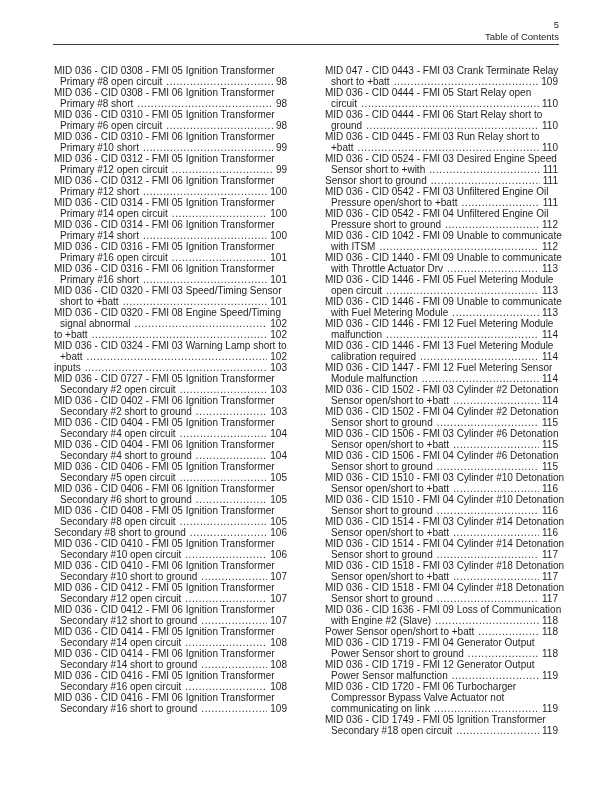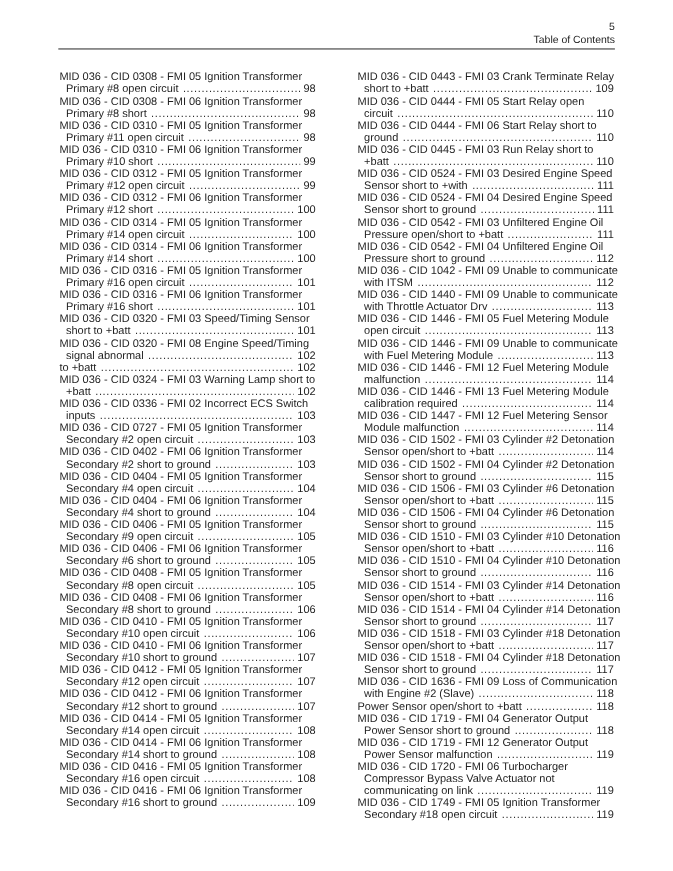--- a/index.html
+++ b/index.html
@@ -78,21 +78,21 @@
           <div class="line">MID 036 - CID 0308 - FMI 06 Ignition Transformer</div>
           <div class="line last">
             <span class="tail">Primary #8 short</span>
             <span class="dots"></span>
             <span class="pg">98</span>
           </div>
         </div>
         <div class="entry">
           <div class="line">MID 036 - CID 0310 - FMI 05 Ignition Transformer</div>
           <div class="line last">
-            <span class="tail">Primary #11 open circuit</span>
+            <span class="tail">Primary #6 open circuit</span>
             <span class="dots"></span>
             <span class="pg">98</span>
           </div>
         </div>
         <div class="entry">
           <div class="line">MID 036 - CID 0310 - FMI 06 Ignition Transformer</div>
           <div class="line last">
             <span class="tail">Primary #10 short</span>
             <span class="dots"></span>
             <span class="pg">99</span>
@@ -171,21 +171,20 @@
         </div>
         <div class="entry">
           <div class="line">MID 036 - CID 0324 - FMI 03 Warning Lamp short to</div>
           <div class="line last">
             <span class="tail">+batt</span>
             <span class="dots"></span>
             <span class="pg">102</span>
           </div>
         </div>
         <div class="entry">
-          <div class="line">MID 036 - CID 0336 - FMI 02 Incorrect ECS Switch</div>
           <div class="line last">
             <span class="tail">inputs</span>
             <span class="dots"></span>
             <span class="pg">103</span>
           </div>
         </div>
         <div class="entry">
           <div class="line">MID 036 - CID 0727 - FMI 05 Ignition Transformer</div>
           <div class="line last">
             <span class="tail">Secondary #2 open circuit</span>
@@ -213,21 +212,21 @@
           <div class="line">MID 036 - CID 0404 - FMI 06 Ignition Transformer</div>
           <div class="line last">
             <span class="tail">Secondary #4 short to ground</span>
             <span class="dots"></span>
             <span class="pg">104</span>
           </div>
         </div>
         <div class="entry">
           <div class="line">MID 036 - CID 0406 - FMI 05 Ignition Transformer</div>
           <div class="line last">
-            <span class="tail">Secondary #9 open circuit</span>
+            <span class="tail">Secondary #5 open circuit</span>
             <span class="dots"></span>
             <span class="pg">105</span>
           </div>
         </div>
         <div class="entry">
           <div class="line">MID 036 - CID 0406 - FMI 06 Ignition Transformer</div>
           <div class="line last">
             <span class="tail">Secondary #6 short to ground</span>
             <span class="dots"></span>
             <span class="pg">105</span>
@@ -235,21 +234,20 @@
         </div>
         <div class="entry">
           <div class="line">MID 036 - CID 0408 - FMI 05 Ignition Transformer</div>
           <div class="line last">
             <span class="tail">Secondary #8 open circuit</span>
             <span class="dots"></span>
             <span class="pg">105</span>
           </div>
         </div>
         <div class="entry">
-          <div class="line">MID 036 - CID 0408 - FMI 06 Ignition Transformer</div>
           <div class="line last">
             <span class="tail">Secondary #8 short to ground</span>
             <span class="dots"></span>
             <span class="pg">106</span>
           </div>
         </div>
         <div class="entry">
           <div class="line">MID 036 - CID 0410 - FMI 05 Ignition Transformer</div>
           <div class="line last">
             <span class="tail">Secondary #10 open circuit</span>
@@ -309,21 +307,21 @@
           <div class="line">MID 036 - CID 0416 - FMI 06 Ignition Transformer</div>
           <div class="line last">
             <span class="tail">Secondary #16 short to ground</span>
             <span class="dots"></span>
             <span class="pg">109</span>
           </div>
         </div>
       </div>
     <div class="col">
         <div class="entry">
-          <div class="line">MID 036 - CID 0443 - FMI 03 Crank Terminate Relay</div>
+          <div class="line">MID 047 - CID 0443 - FMI 03 Crank Terminate Relay</div>
           <div class="line last">
             <span class="tail">short to +batt</span>
             <span class="dots"></span>
             <span class="pg">109</span>
           </div>
         </div>
         <div class="entry">
           <div class="line">MID 036 - CID 0444 - FMI 05 Start Relay open</div>
           <div class="line last">
             <span class="tail">circuit</span>
@@ -349,21 +347,20 @@
         </div>
         <div class="entry">
           <div class="line">MID 036 - CID 0524 - FMI 03 Desired Engine Speed</div>
           <div class="line last">
             <span class="tail">Sensor short to +with</span>
             <span class="dots"></span>
             <span class="pg">111</span>
           </div>
         </div>
         <div class="entry">
-          <div class="line">MID 036 - CID 0524 - FMI 04 Desired Engine Speed</div>
           <div class="line last">
             <span class="tail">Sensor short to ground</span>
             <span class="dots"></span>
             <span class="pg">111</span>
           </div>
         </div>
         <div class="entry">
           <div class="line">MID 036 - CID 0542 - FMI 03 Unfiltered Engine Oil</div>
           <div class="line last">
             <span class="tail">Pressure open/short to +batt</span>

